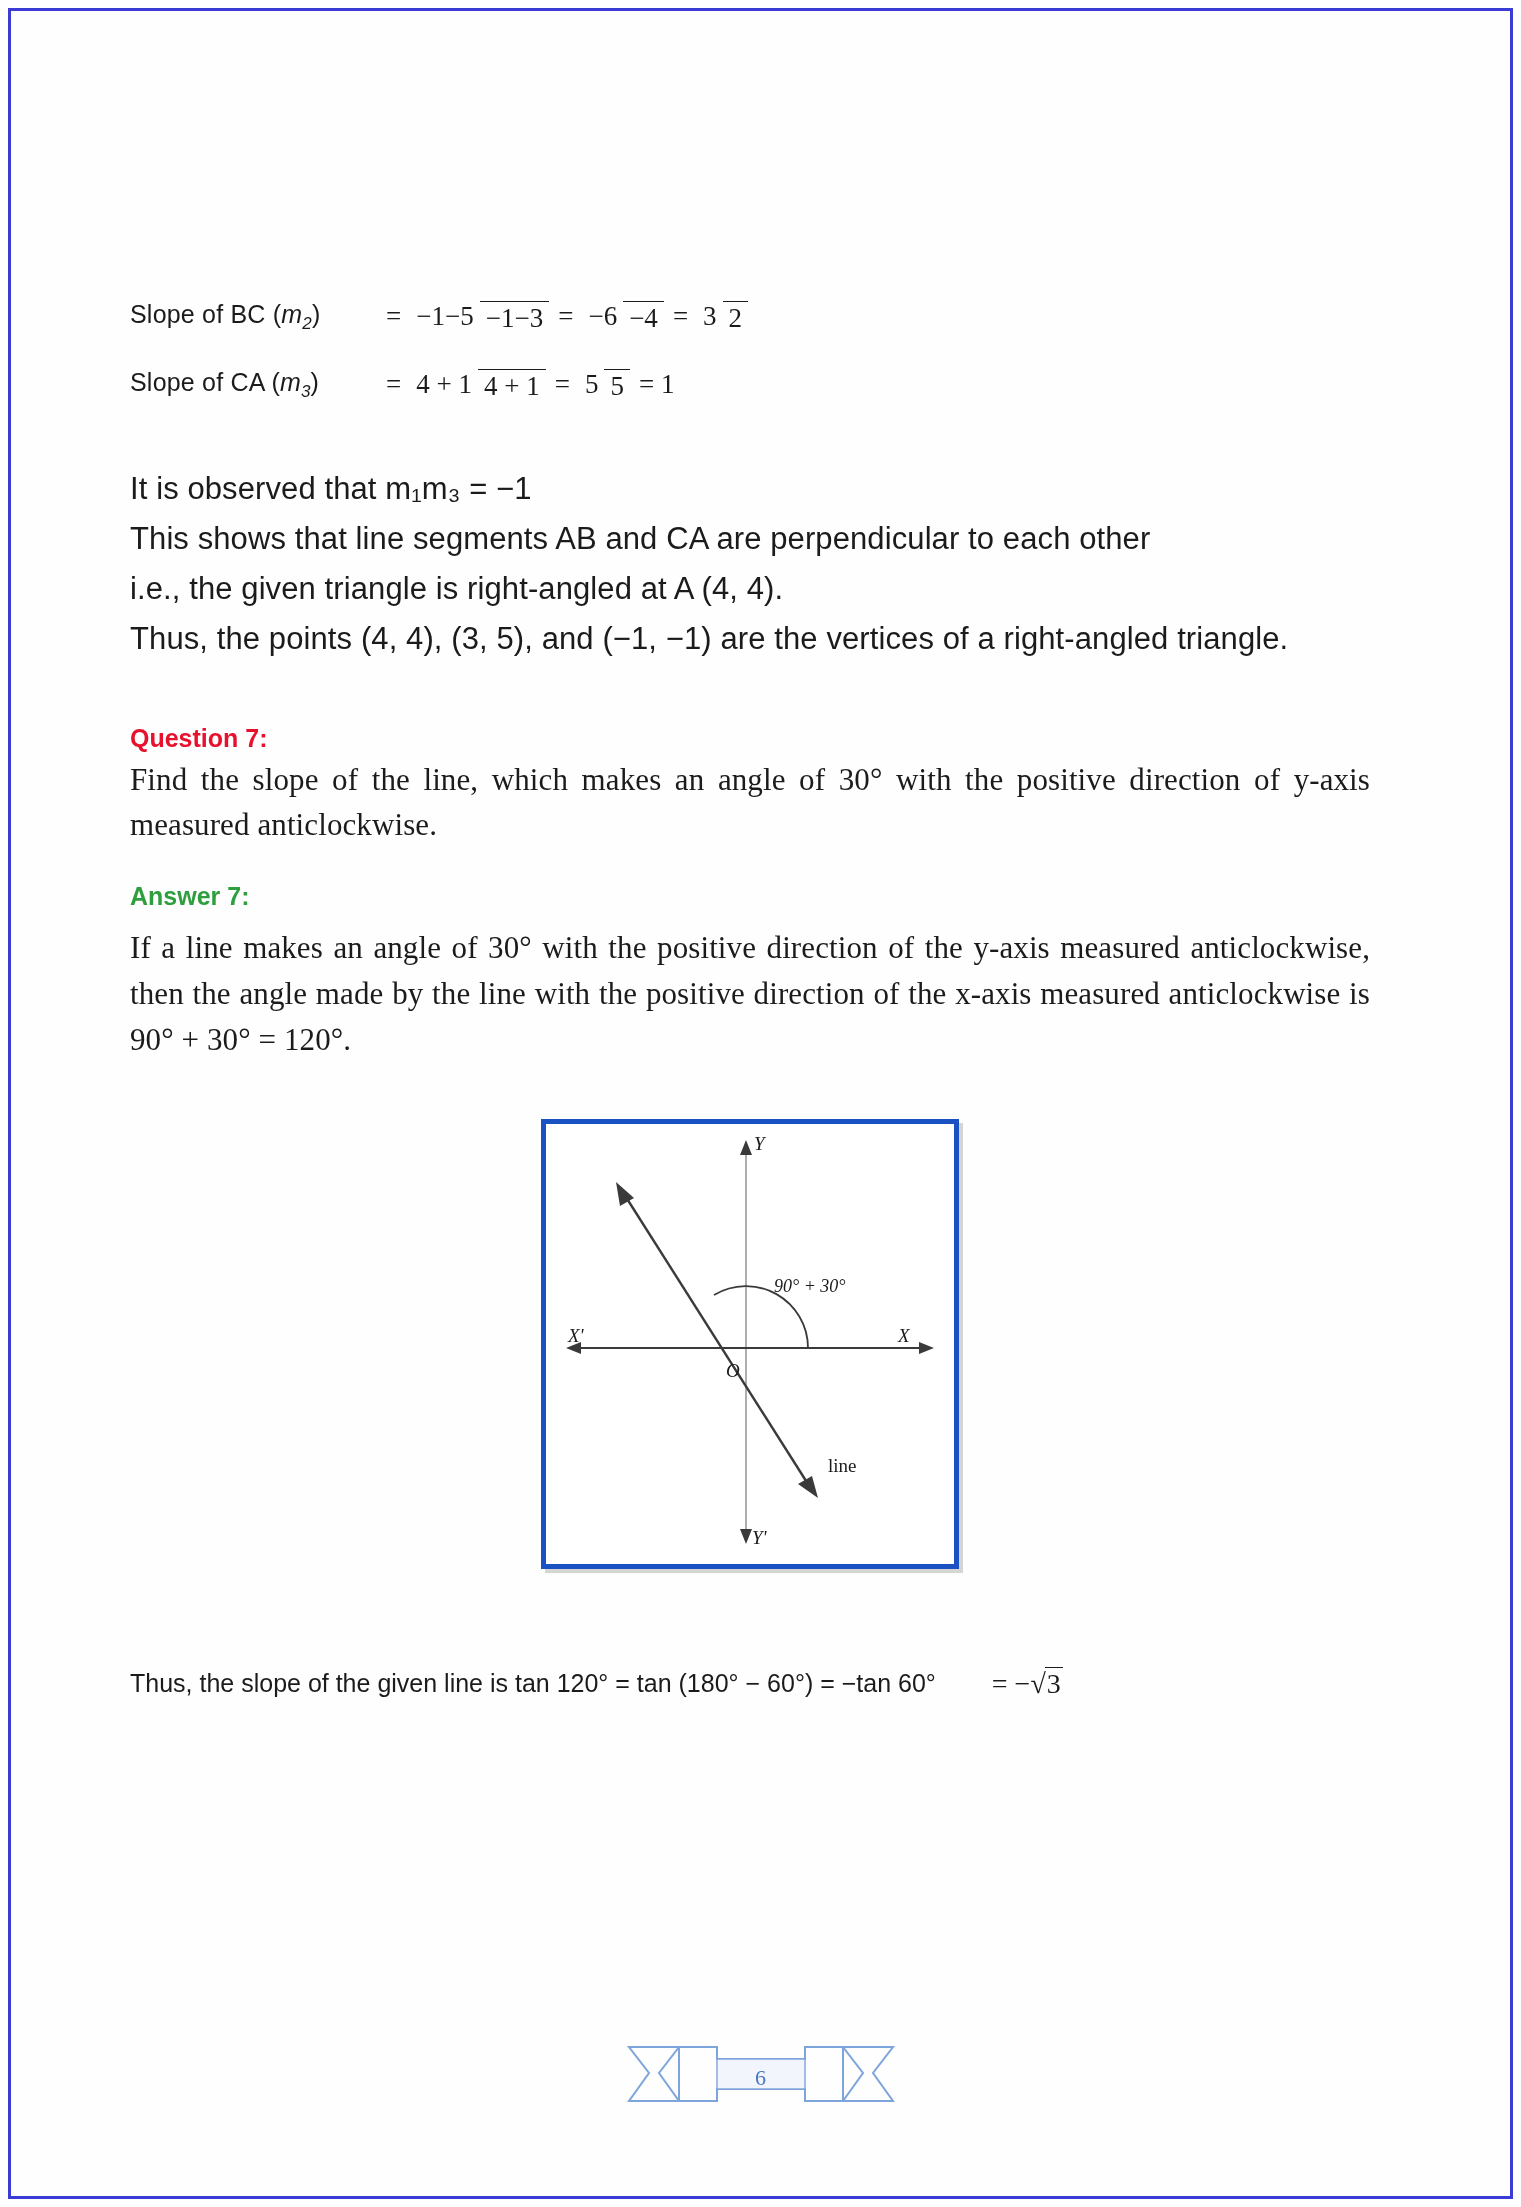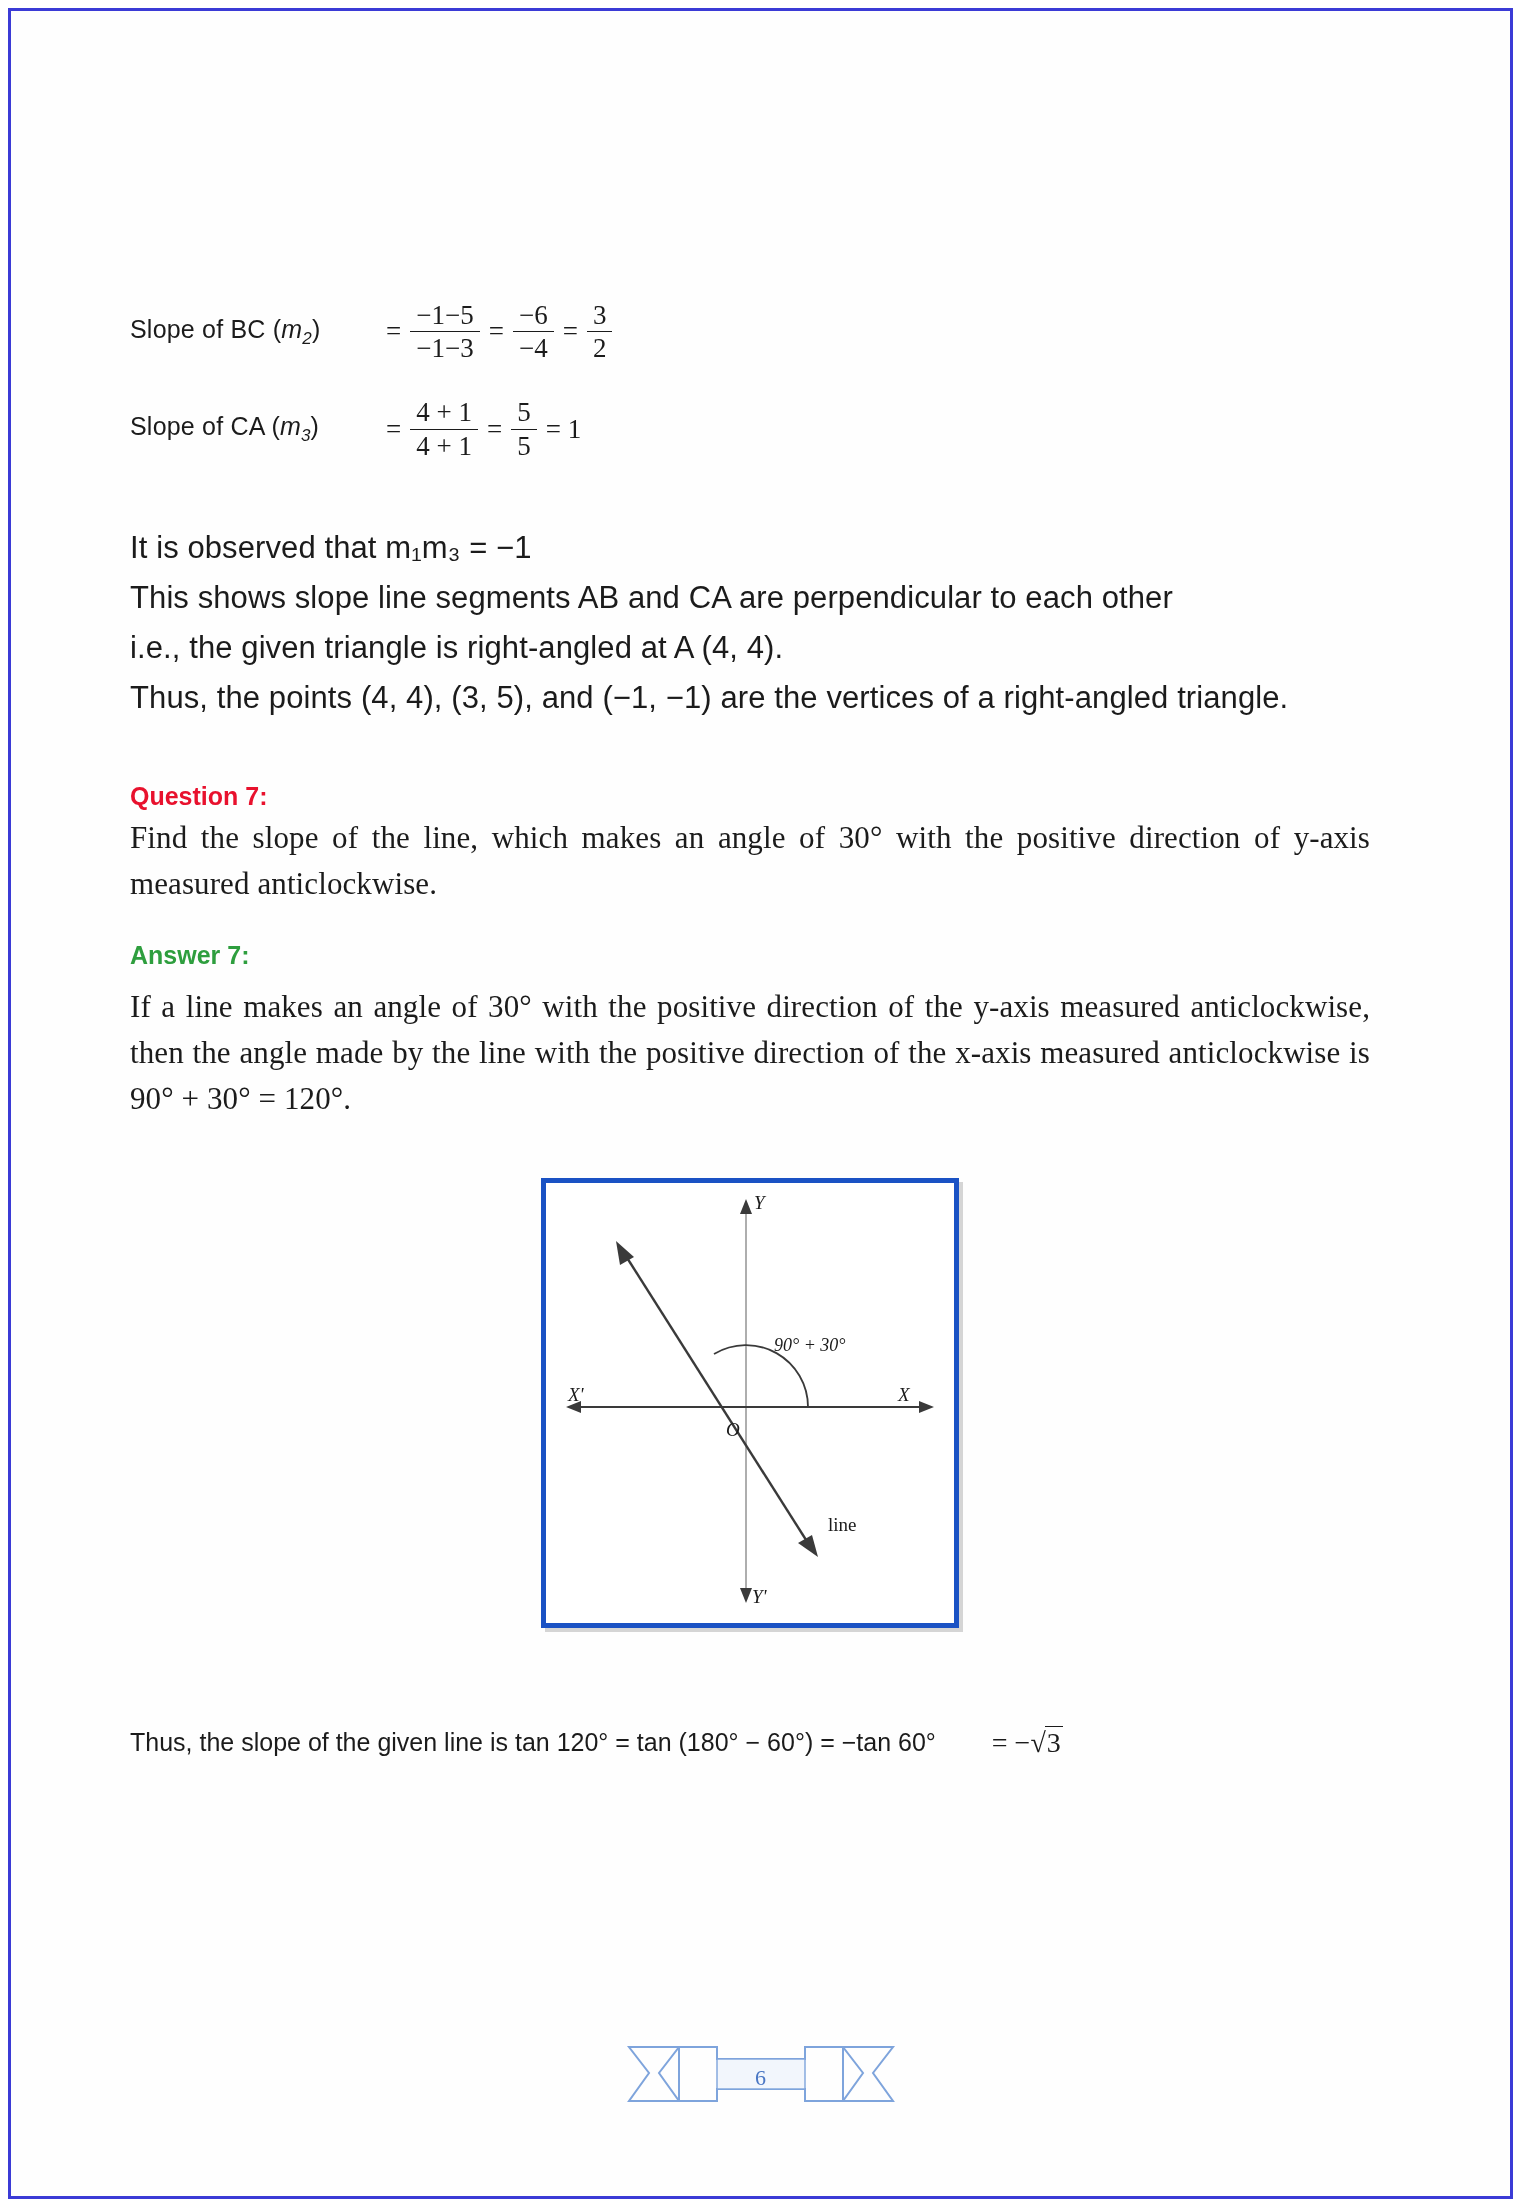--- a/index.html
+++ b/index.html
@@ -67,21 +67,21 @@
     display: flex;
     align-items: center;
     font-family: "Liberation Serif", serif;
     font-size: 27px;
   }
   .eq-expr .op {
     margin: 0 6px;
   }
   .frac {
     display: inline-flex;
-    flex-direction: column;
+    flex-direction: row;
     align-items: center;
     justify-content: center;
     margin: 0 3px;
     line-height: 1.12;
   }
   .frac .num {
     padding: 0 6px 1px 6px;
   }
   .frac .den {
     padding: 1px 6px 0 6px;
@@ -227,21 +227,21 @@
           <span class="num">5</span>
           <span class="den">5</span>
         </span>
         <span class="op">= 1</span>
       </div>
     </div>
 
     <div class="spacer-2"></div>
 
     <p class="para">It is observed that m₁m₃ = −1</p>
-    <p class="para">This shows slope line segments AB and CA are perpendicular to each other</p>
+    <p class="para">This shows that line segments AB and CA are perpendicular to each other</p>
     <p class="para">i.e., the given triangle is right-angled at A (4, 4).</p>
     <p class="para">Thus, the points (4, 4), (3, 5), and (−1, −1) are the vertices of a right-angled triangle.</p>
 
     <div class="spacer-1"></div>
 
     <div class="q-head">Question 7:</div>
     <p class="para para-justify">Find the slope of the line, which makes an angle of 30° with the positive direction of y-axis measured anticlockwise.</p>
 
     <div class="spacer-2"></div>
 

